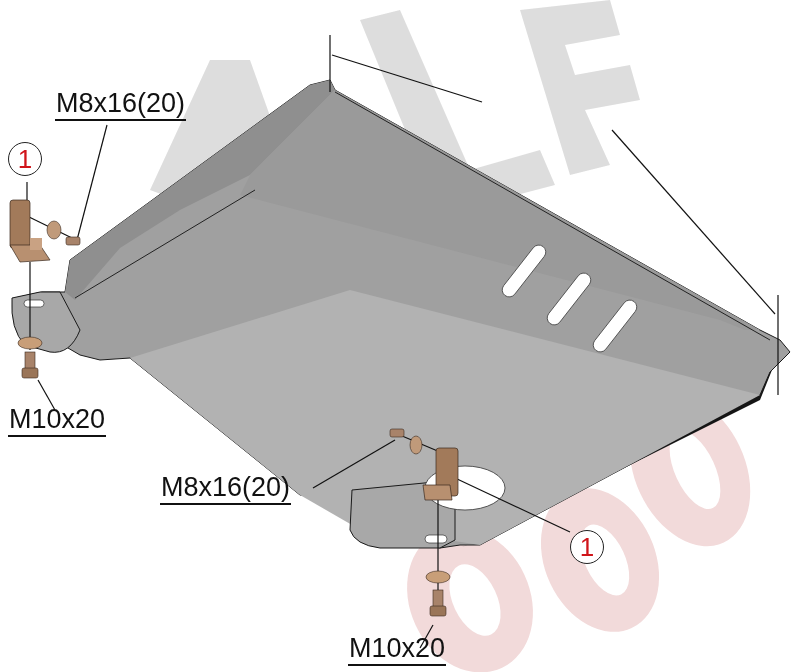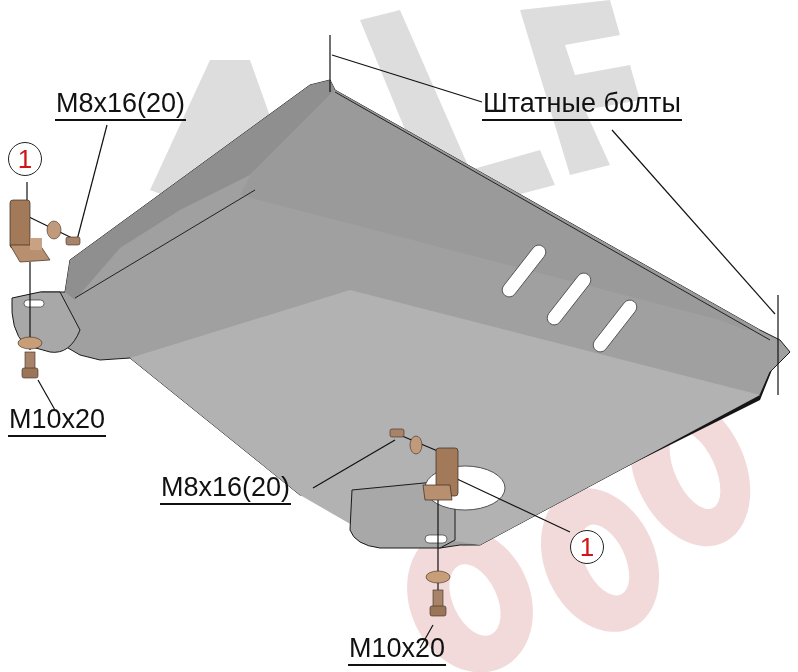--- a/index.html
+++ b/index.html
@@ -115,20 +115,19 @@
       <rect x="390" y="429" width="14" height="8" rx="2" fill="#a8836a" stroke="#3a2a1e" stroke-width="0.6"></rect>
       <ellipse cx="438" cy="577" rx="12" ry="6" fill="#c89e78" stroke="#3a2a1e" stroke-width="0.6"></ellipse>
       <rect x="433" y="590" width="10" height="18" fill="#a8836a" stroke="#3a2a1e" stroke-width="0.6"></rect>
       <rect x="430" y="606" width="16" height="10" rx="2" fill="#9a7558" stroke="#3a2a1e" stroke-width="0.6"></rect>
     </g>
   </svg>
 
   
   <div class="label" style="left:55px; top:88px;">M8x16(20)</div>
   <div class="label" style="left:8px; top:404px;">M10x20</div>
-  <div class="label" style="left:482px; top:88px;">Штатные болты</div>
   <div class="label" style="left:160px; top:472px;">M8x16(20)</div>
   <div class="label" style="left:348px; top:633px;">M10x20</div>
 
   
   <div class="callout" style="left:8px; top:142px;">1</div>
   <div class="callout" style="left:570px; top:530px;">1</div>
 </div>
 
 </body></html>

